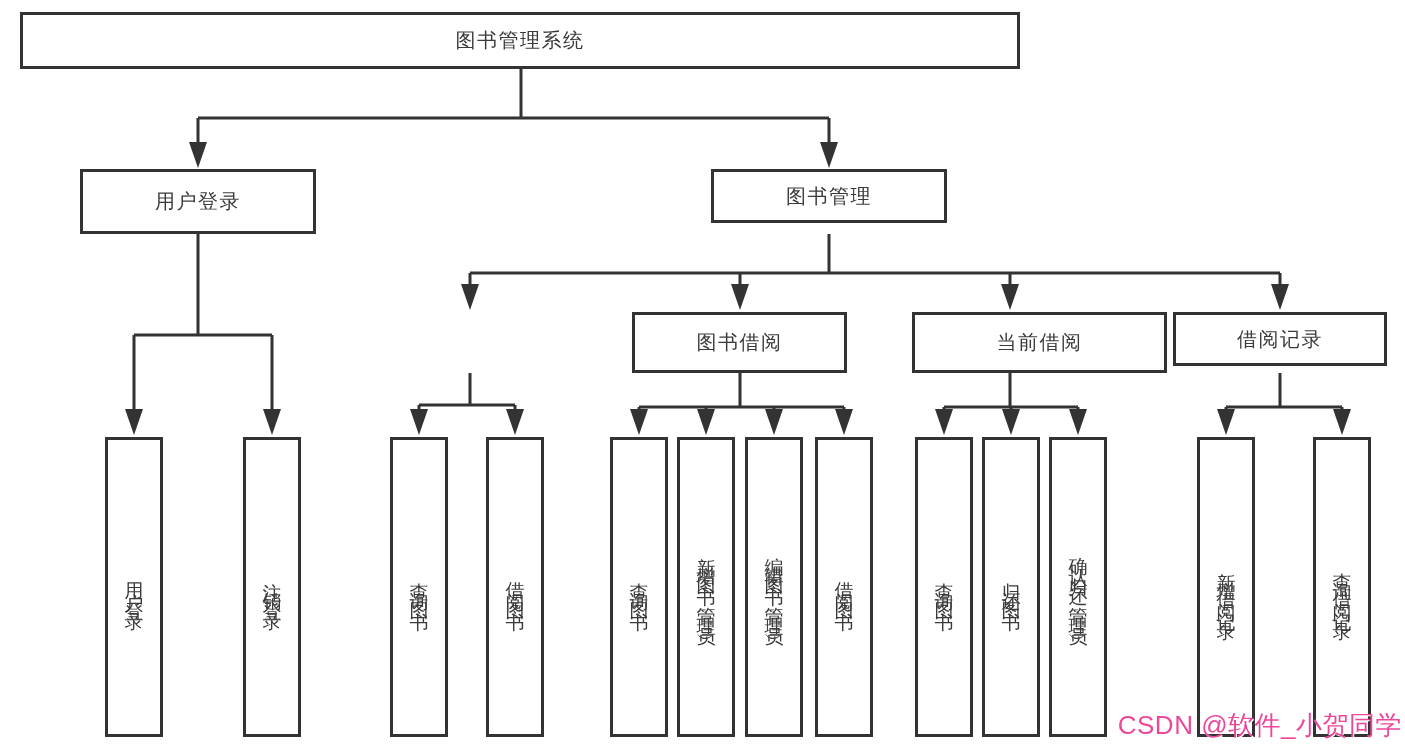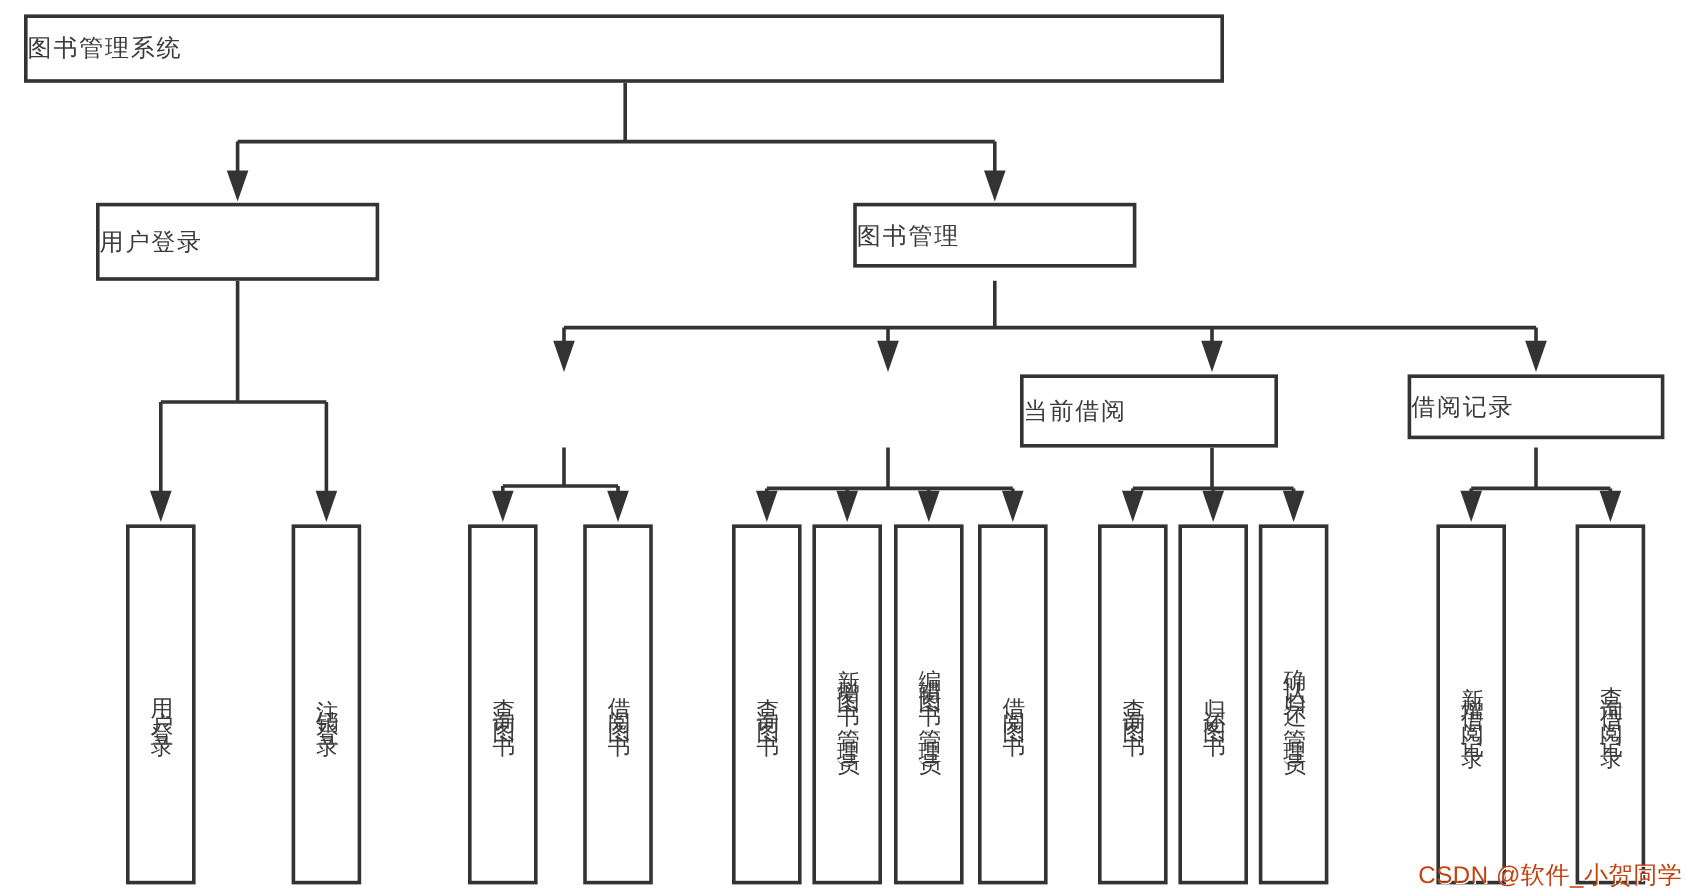--- a/index.html
+++ b/index.html
@@ -12,20 +12,21 @@
     overflow: hidden;
   }
   .connectors { position: absolute; left: 0; top: 0; width: 1405px; height: 747px; }
   .node {
     position: absolute;
     box-sizing: border-box;
     border: 3px solid #333333;
     background: #ffffff;
     display: flex;
     align-items: center;
+    justify-content: center;
   }
   .hlabel {
     font-size: 20px;
     color: #3a3a3a;
     letter-spacing: 1.5px;
     white-space: nowrap;
   }
   .leaf {
     position: absolute;
     top: 437px;
@@ -44,22 +45,22 @@
     font-size: 19px;
     line-height: 1.15;
     letter-spacing: 10px;
     color: #3a3a3a;
     white-space: nowrap;
   }
   .watermark {
     position: absolute;
     right: 3px;
     bottom: 4px;
-    font-size: 20px;
-    color: #c2410c;
+    font-size: 26px;
+    color: #ec4899;
     letter-spacing: 0.5px;
     text-shadow: 1px 1px 0 #ffffff;
     white-space: nowrap;
   }
 </style>
 </head>
 <body>
 
 <div class="canvas">
 
@@ -100,21 +101,24 @@
     <span class="hlabel">图书管理系统</span>
   </div>
 
   <div class="node" style="left:80px;top:169px;width:236px;height:65px">
     <span class="hlabel">用户登录</span>
   </div>
   <div class="node" style="left:711px;top:169px;width:236px;height:54px">
     <span class="hlabel">图书管理</span>
   </div>
 
-  <div class="node" style="left:850px;top:312px;width:215px;height:61px">
+  <div class="node" style="left:632px;top:312px;width:215px;height:61px">
+    <span class="hlabel">图书借阅</span>
+  </div>
+  <div class="node" style="left:912px;top:312px;width:255px;height:61px">
     <span class="hlabel">当前借阅</span>
   </div>
   <div class="node" style="left:1173px;top:312px;width:214px;height:54px">
     <span class="hlabel">借阅记录</span>
   </div>
 
   <div class="leaf" style="left:105px">
     <span class="vlabel">用户登录</span>
   </div>
   <div class="leaf" style="left:243px">

